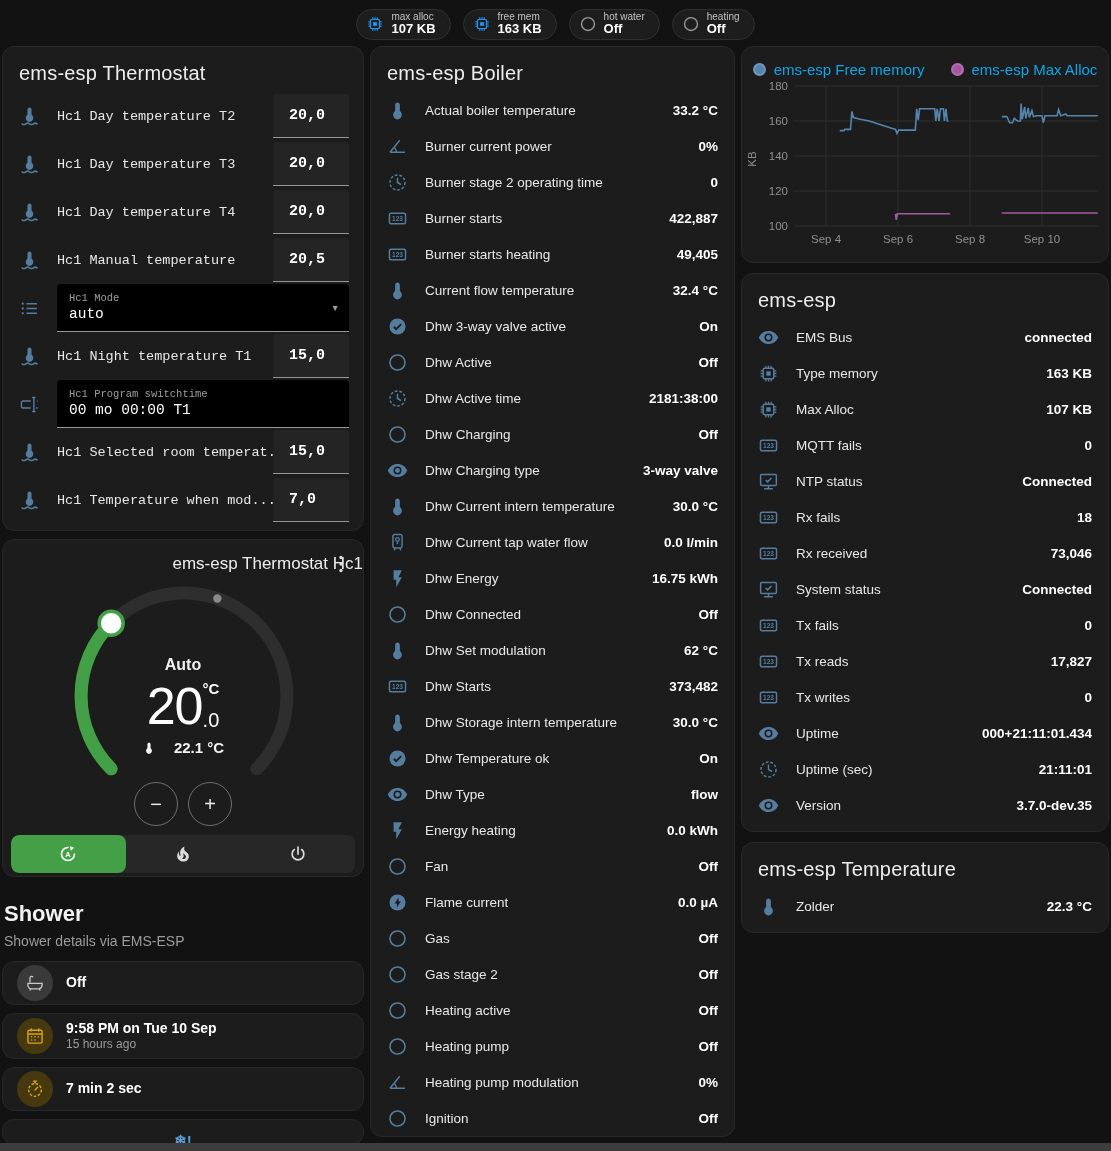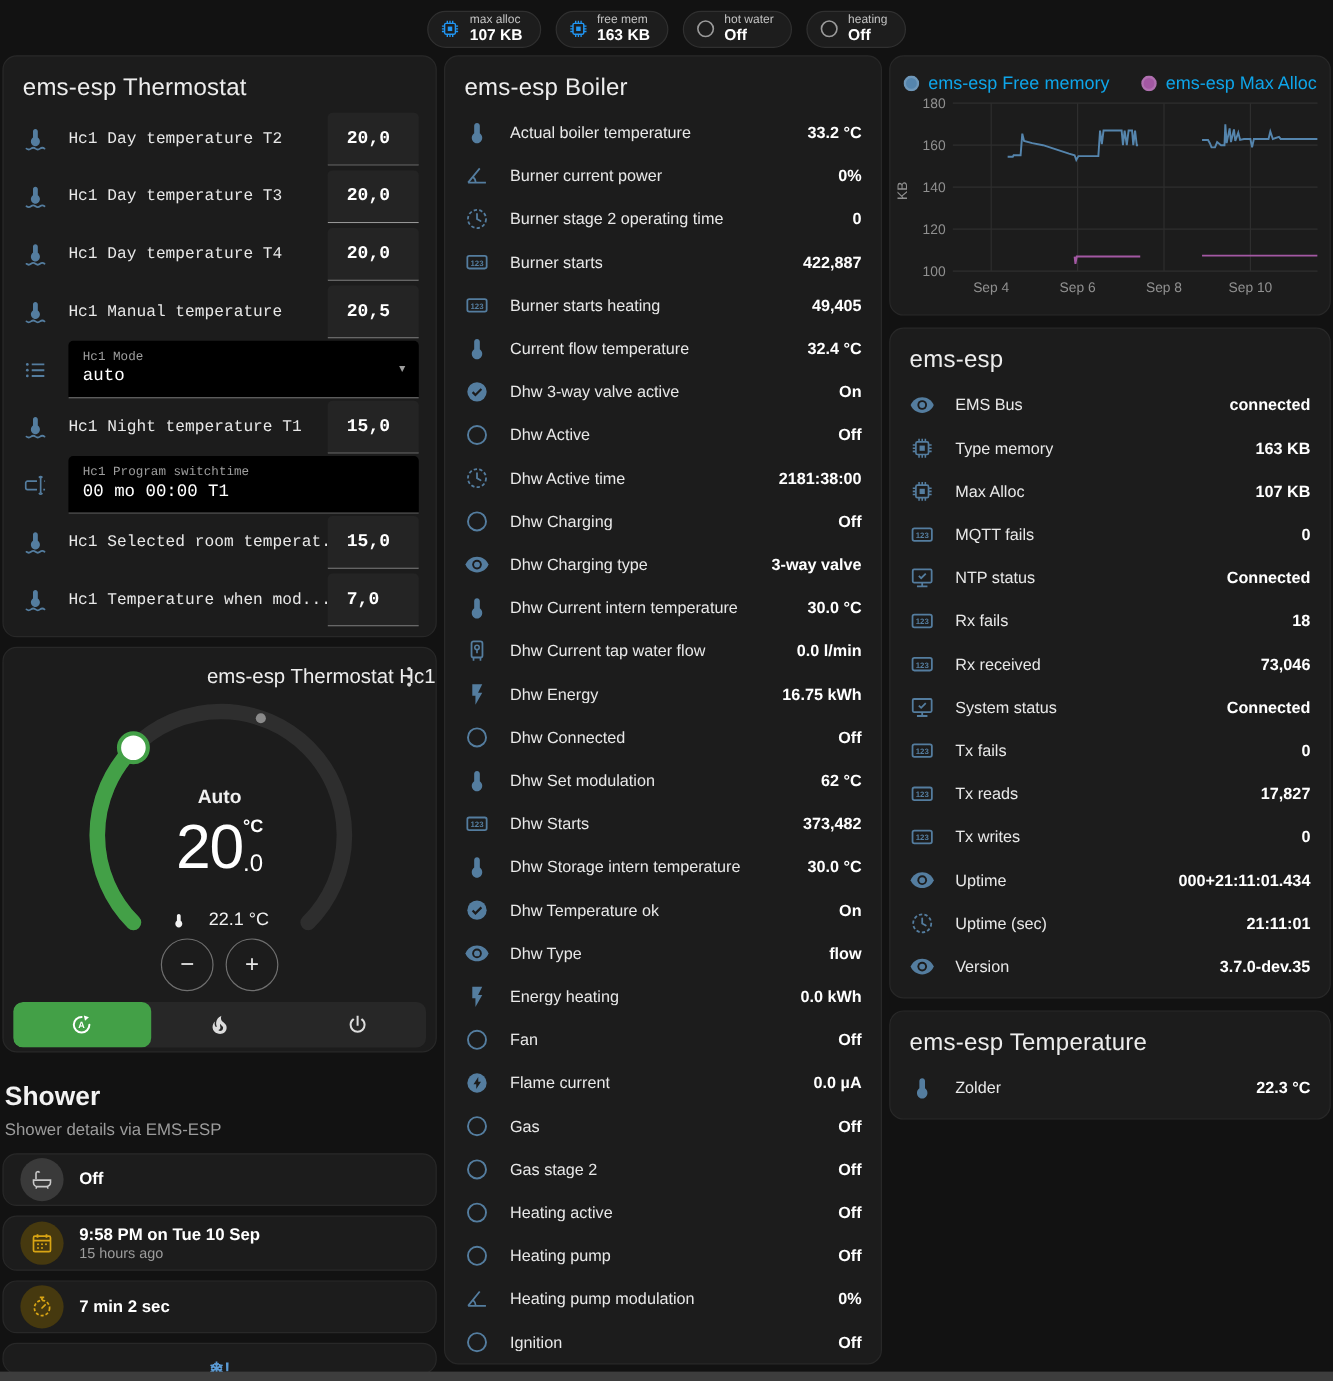--- a/index.html
+++ b/index.html
@@ -67,21 +67,21 @@
   .hc1-title { font-size:17px; font-weight:500; color:#ededed; }
   .kebab { position:absolute; right:10px; top:12px; width:24px; height:24px; color:#d8d8d8; cursor:pointer; }
   #dial-wrap { position:absolute; top:44px; left:16px; width:330px; height:235px; }
   .dial-text { position:absolute; top:116px; left:0; right:0; text-align:center; pointer-events:none; }
   .dial-mode { font-size:16px; font-weight:600; color:#f0f0f0; margin-bottom:2px; }
   .dial-num { color:#fff; }
   .dial-num .big { font-size:52px; font-weight:400; letter-spacing:-1px; }
   .dial-num .side { display:inline-flex; flex-direction:column; vertical-align:top; height:56px; justify-content:space-between; padding-top:4px; }
   .dial-num .unit { font-size:15px; font-weight:600; }
   .dial-num .frac { font-size:20px; font-weight:400; }
-  .dial-cur { margin-top:22px; display:flex; justify-content:center; align-items:center; gap:18px; font-size:15px; font-weight:400; color:#f2f2f2; }
+  .dial-cur { margin-top:3px; display:flex; justify-content:center; align-items:center; gap:18px; font-size:15px; font-weight:700; color:#f2f2f2; }
   .dial-cur svg { width:14px; height:14px; color:#f2f2f2; }
   .stepper { position:absolute; top:242px; left:0; width:100%; display:flex; justify-content:center; gap:10px; }
   .stepbtn {
     width:44px; height:44px; border-radius:50%; border:1px solid #6f6f6f; background:transparent;
     color:#e8e8e8; font-size:20px; display:flex; align-items:center; justify-content:center; cursor:pointer;
   }
   .mode-bar {
     position:absolute; left:8px; right:8px; top:295px; height:38px;
     background:#272727; border-radius:8px; display:flex; overflow:hidden;
   }

